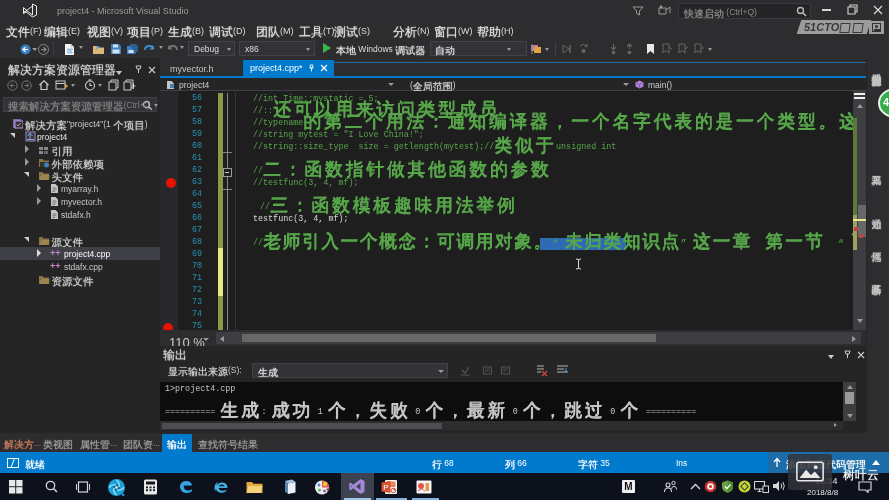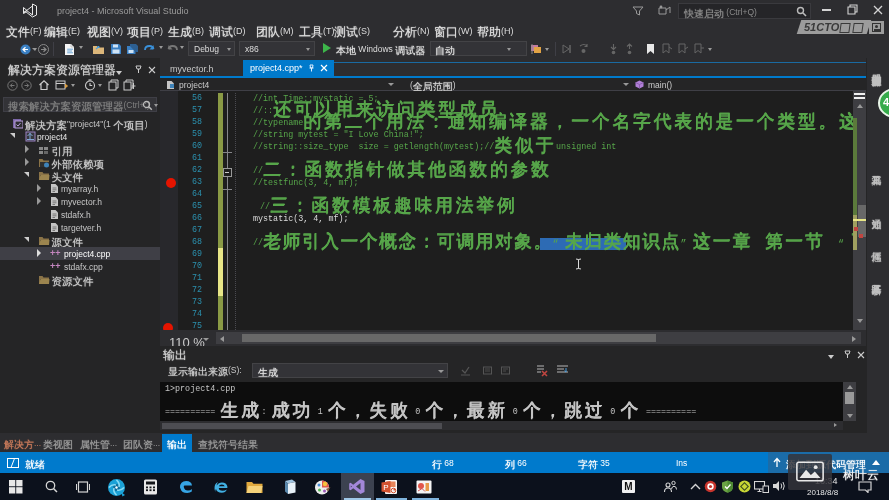--- a/index.html
+++ b/index.html
@@ -266,27 +266,20 @@
             <path d="M2.5 5 H6.5 M2.5 6.8 H6.5 M2.5 8.5 H5" stroke="#666" stroke-width="0.8"></path>
           </svg>
    <div class="abs" style="left:61px;top:2px">myvector.h</div>
   </div>
   <div class="abs" style="left:0;top:91.5px;height:13px;width:160px">
    <svg class="abs" style="left:50px;top:1px" width="9" height="11" viewBox="0 0 9 11">
             <path d="M1 1 H5.5 L8 3.5 V10 H1 Z" fill="#c5c5c5"></path>
             <path d="M2.5 5 H6.5 M2.5 6.8 H6.5 M2.5 8.5 H5" stroke="#666" stroke-width="0.8"></path>
           </svg>
    <div class="abs" style="left:61px;top:2px">stdafx.h</div>
-  </div>
-  <div class="abs" style="left:0;top:104.5px;height:13px;width:160px">
-   <svg class="abs" style="left:50px;top:1px" width="9" height="11" viewBox="0 0 9 11">
-            <path d="M1 1 H5.5 L8 3.5 V10 H1 Z" fill="#c5c5c5"></path>
-            <path d="M2.5 5 H6.5 M2.5 6.8 H6.5 M2.5 8.5 H5" stroke="#666" stroke-width="0.8"></path>
-          </svg>
-   <div class="abs" style="left:61px;top:2px">targetver.h</div>
   </div>
   <div class="abs" style="left:0;top:117.5px;height:13px;width:160px">
    <div class="abs" style="left:24px;top:3px;width:0;height:0;border-top:5px solid #ccc;border-left:5px solid transparent"></div>
    <svg class="abs" style="left:38px;top:1px" width="12" height="11" viewBox="0 0 12 11">
             <path d="M1 2 H4.5 L5.5 3.5 H11 V10 H1 Z" fill="#8a7347"></path>
             <rect x="2" y="5" width="9" height="5" fill="#30302f"></rect>
             <path d="M1 10 L2.5 5 H11.5 L11 10 Z" fill="#9c854f"></path>
           </svg>
    <div class="abs" style="left:51.5px;top:2px"><span class="cjk" style="font-size:10.5px">源文件</span></div>
   </div>
@@ -381,21 +374,21 @@
   </div>
   <div id="clines" class="abs" style="left:93px;top:0;width:600px;font-family:'Liberation Mono',monospace;font-size:8.4px;color:#57a64a">
    <div class="abs" style="left:0;top:1.9px;height:12px;line-height:12px;white-space:nowrap">//int Time::mystatic = 5;</div>
    <div class="abs" style="left:0;top:13.9px;height:12px;line-height:12px;white-space:nowrap">//::<span class="ck">还可以用来访问类型成员</span></div>
    <div class="abs" style="left:0;top:25.9px;height:12px;line-height:12px;white-space:nowrap">//typename<span class="ck">的第二个用法：</span><span class="ck">通知编译器，一个名字代表的是一个类型。这里的</span>typenameclass</div>
    <div class="abs" style="left:0;top:37.9px;height:12px;line-height:12px;white-space:nowrap">//string mytest = "I Love China!";</div>
    <div class="abs" style="left:0;top:49.9px;height:12px;line-height:12px;white-space:nowrap">//string::size_type&nbsp;&nbsp;size = getlength(mytest);//<span class="ck">类似于</span>unsigned int</div>
    <div class="abs" style="left:0;top:73.9px;height:12px;line-height:12px;white-space:nowrap">//<span class="ck">二：函数指针做其他函数的参数</span></div>
    <div class="abs" style="left:0;top:85.9px;height:12px;line-height:12px;white-space:nowrap">//testfunc(3, 4, mf);</div>
    <div class="abs" style="left:7px;top:109.9px;height:12px;line-height:12px;white-space:nowrap">//<span class="ck">三：函数模板趣味用法举例</span></div>
-   <div class="abs" style="left:0;top:121.9px;height:12px;line-height:12px;white-space:nowrap;color:#dcdcdc">mystatic(3, 4, mf);</div>
+   <div class="abs" style="left:0;top:121.9px;height:12px;line-height:12px;white-space:nowrap;color:#dcdcdc">testfunc(3, 4, mf);</div>
    <div class="abs" style="left:287px;top:146.6px;width:86px;height:12px;background:#2d6bb4"></div>
           <div class="abs" style="left:0;top:145.9px;height:12px;line-height:12px;white-space:nowrap">//<span class="ck" style="letter-spacing:1.3px">老师引入一个概念：可调用对象。<span class="q6">“</span>未归类知识点<span class="q6">”</span></span><span class="ck sel">这一章 第一节</span><span class="ck"> <span class="q">“</span>可调用对象；</span></div>
   </div>
 
   <svg class="abs" style="left:414px;top:167px" width="9" height="12" viewBox="0 0 9 12">
           <path d="M2 1 Q4.5 2 7 1 M2 11 Q4.5 10 7 11 M4.5 1.5 V10.5" stroke="#dcdcdc" stroke-width="1" fill="none"></path>
         </svg>
  </div>
 
  <div class="abs" style="left:693px;top:33px;width:13px;height:239px;background:#3e3e42">

